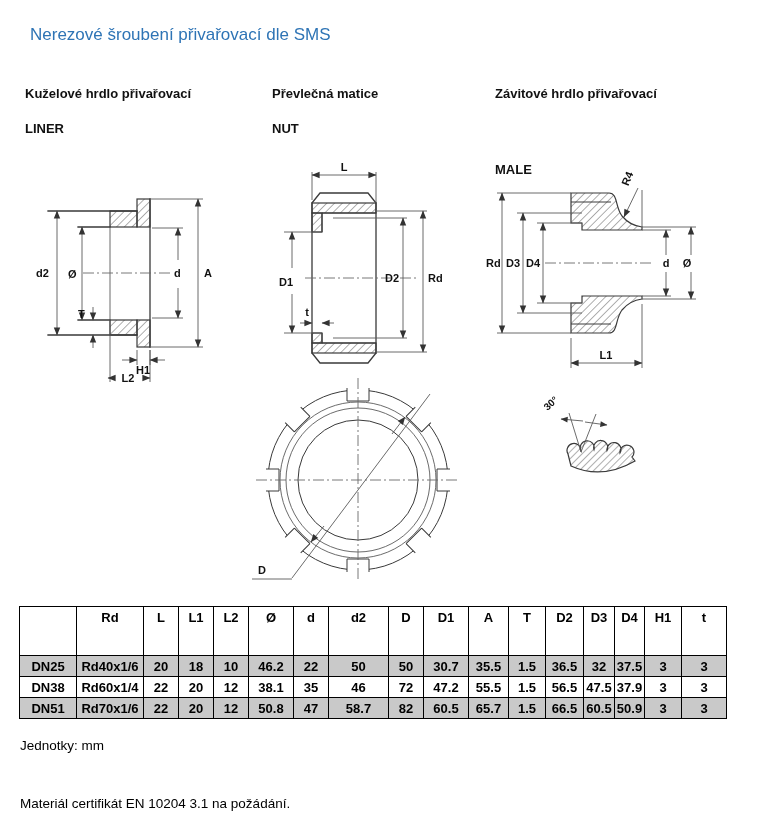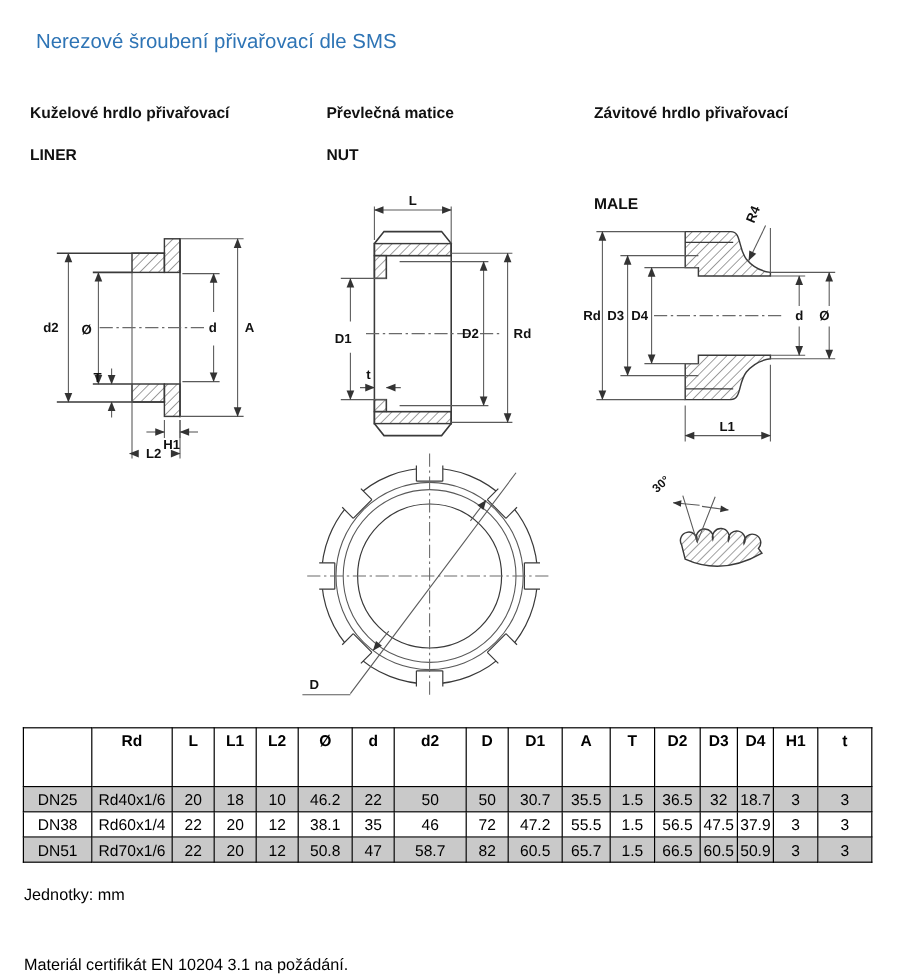--- a/index.html
+++ b/index.html
@@ -11,21 +11,21 @@
   svg .obj{stroke:#3a3a3a;stroke-width:1.3;fill:none;stroke-linecap:square;}
   svg .obj2{stroke:#3a3a3a;stroke-width:1;fill:none;}
   svg .thin{stroke:#5a5a5a;stroke-width:0.9;fill:none;}
   svg .cl{stroke:#6a6a6a;stroke-width:0.9;fill:none;stroke-dasharray:11 3 2 3;}
   svg .hat{stroke:#3a3a3a;stroke-width:1.2;}
   svg text.lbl{font-family:"Liberation Sans",sans-serif;font-size:11px;font-weight:bold;fill:#111;}
   .dim-table{position:absolute;left:19px;top:606px;border-collapse:collapse;table-layout:fixed;
              width:707px;font-size:13px;color:#000;}
   .dim-table th,.dim-table td{border:1px solid #000;text-align:center;padding:0;overflow:hidden;white-space:nowrap;}
   .dim-table thead th{height:45px;font-weight:bold;vertical-align:top;padding-top:3px;background:#fff;}
-  .dim-table tbody td{height:20px;font-weight:400;}
+  .dim-table tbody td{height:20px;font-weight:700;}
   .dim-table tr.shaded td{background:#C9C9C9;}
   .note{position:absolute;left:20px;font-size:13.5px;color:#000;margin-top:20px;}
 </style>
 </head>
 <body>
 
 <div class="page">
 
   <div class="title">Nerezové šroubení přivařovací dle SMS</div>
 
@@ -262,21 +262,21 @@
         <td>10</td>
         <td>46.2</td>
         <td>22</td>
         <td>50</td>
         <td>50</td>
         <td>30.7</td>
         <td>35.5</td>
         <td>1.5</td>
         <td>36.5</td>
         <td>32</td>
-        <td>18.7</td>
+        <td>37.5</td>
         <td>3</td>
         <td>3</td>
       </tr>
       <tr>
         <td>DN38</td>
         <td>Rd60x1/4</td>
         <td>22</td>
         <td>20</td>
         <td>12</td>
         <td>38.1</td>

